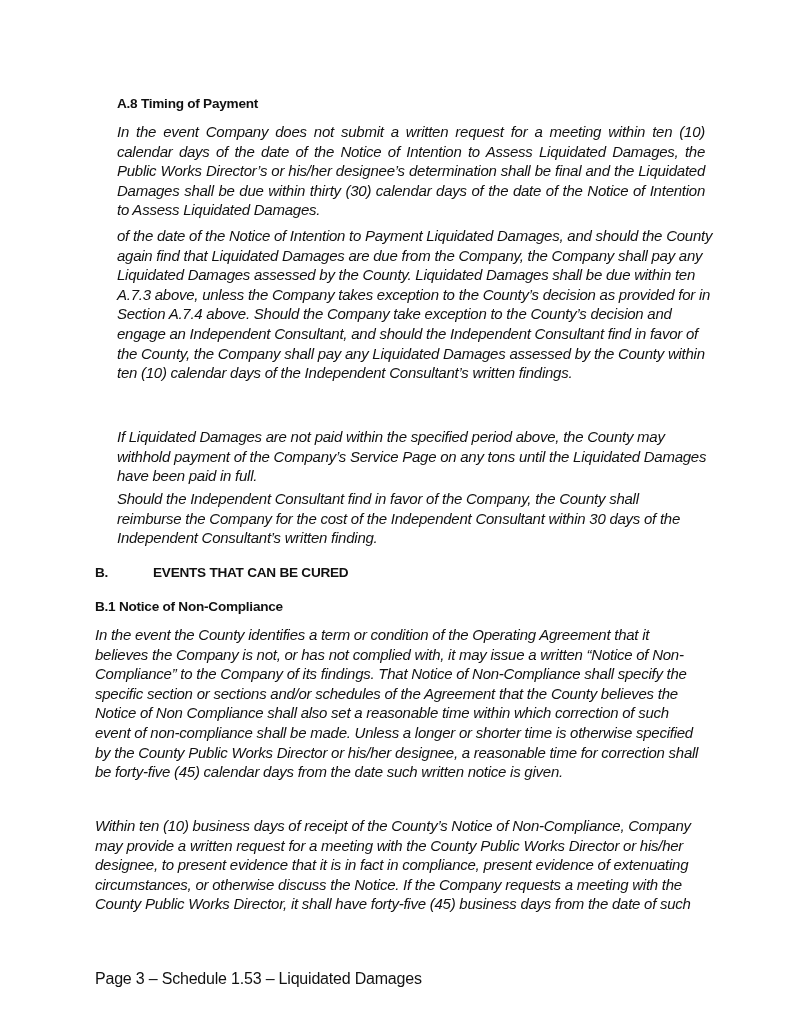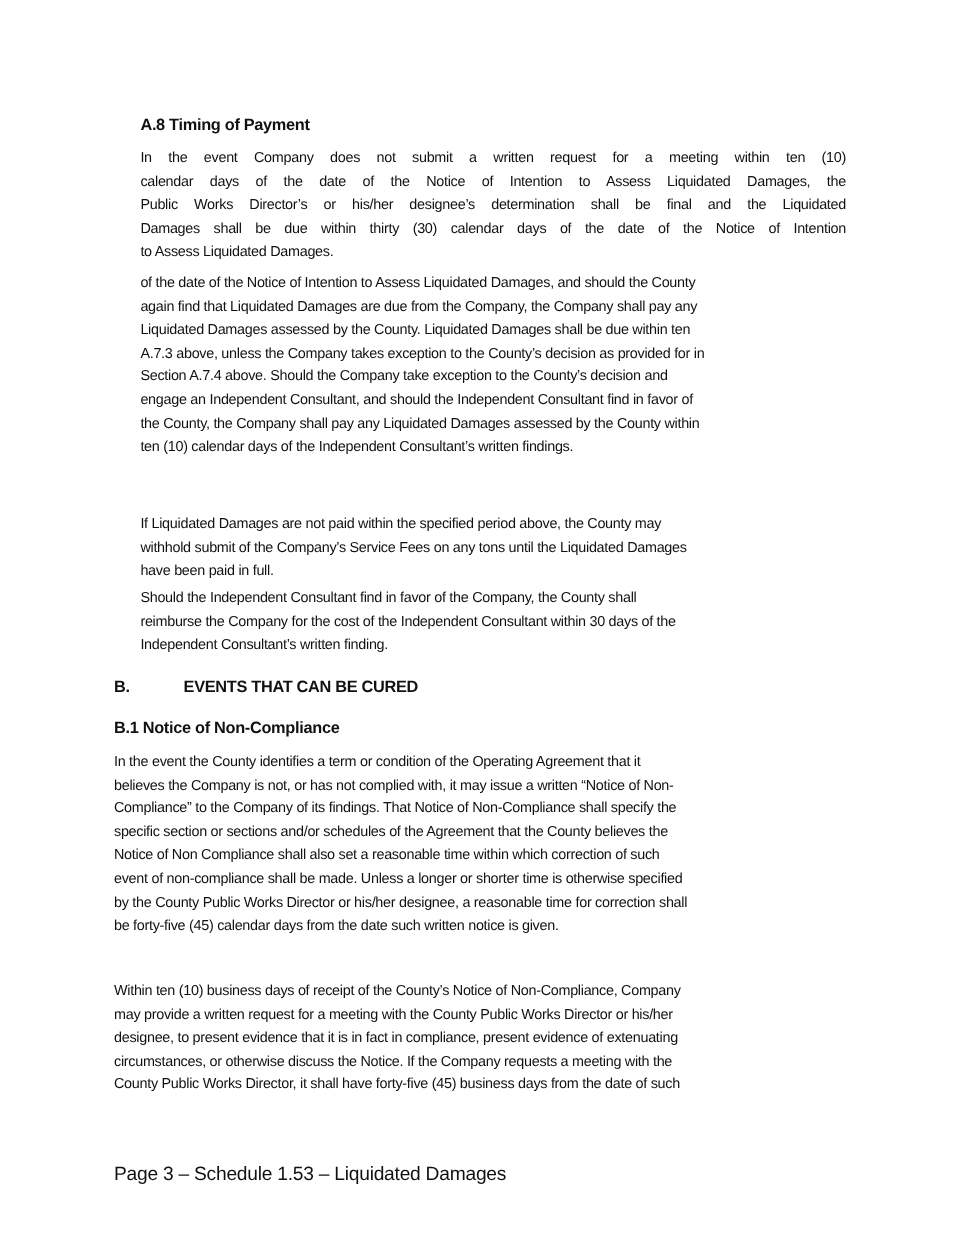--- a/index.html
+++ b/index.html
@@ -3,22 +3,23 @@
   <meta charset="utf-8">
   <style>
     html, body { margin: 0; padding: 0; background: #ffffff; }
     body {
       width: 800px; height: 1035px; position: relative; overflow: hidden;
       font-family: "Liberation Sans", sans-serif; color: #111111;
     }
     .page { position: absolute; left: 0; top: 0; width: 800px; height: 1013px; background: #fff; }
     .block { position: absolute; }
     .line {
-      display: block; white-space: nowrap; font-size: 12px; line-height: 19.6px;
+      display: block; white-space: nowrap; font-size: 15px; line-height: 19.6px;
       letter-spacing: -0.25px;
+      font-style: italic;
     }
     .just .line { text-align: justify; text-align-last: justify; white-space: normal; }
     .just .line.last { text-align-last: left; }
     .heading { font-weight: bold; font-size: 13.6px; line-height: 19.6px; letter-spacing: -0.25px; }
     .sec-label { display: inline-block; width: 58px; }
     .footer { font-size: 16px; line-height: 19.6px; letter-spacing: -0.2px; }
   </style>
 </head>
 <body>
 
@@ -28,33 +29,33 @@
 
   <div class="block just" style="left:117px; top:122px; width:588px;">
     <span class="line">In the event Company does not submit a written request for a meeting within ten (10)</span>
     <span class="line">calendar days of the date of the Notice of Intention to Assess Liquidated Damages, the</span>
     <span class="line">Public Works Director’s or his/her designee’s determination shall be final and the Liquidated</span>
     <span class="line">Damages shall be due within thirty (30) calendar days of the date of the Notice of Intention</span>
     <span class="line last">to Assess Liquidated Damages.</span>
   </div>
 
   <div class="block" style="left:117px; top:226px;">
-    <span class="line">of the date of the Notice of Intention to Assess Liquidated Damages, and should the County</span>
+    <span class="line">of the date of the Notice of Intention to Payment Liquidated Damages, and should the County</span>
     <span class="line">again find that Liquidated Damages are due from the Company, the Company shall pay any</span>
     <span class="line">Liquidated Damages assessed by the County. Liquidated Damages shall be due within ten</span>
     <span class="line">A.7.3 above, unless the Company takes exception to the County’s decision as provided for in</span>
     <span class="line">Section A.7.4 above. Should the Company take exception to the County’s decision and</span>
     <span class="line">engage an Independent Consultant, and should the Independent Consultant find in favor of</span>
     <span class="line">the County, the Company shall pay any Liquidated Damages assessed by the County within</span>
     <span class="line">ten (10) calendar days of the Independent Consultant’s written findings.</span>
   </div>
 
   <div class="block" style="left:117px; top:427px;">
     <span class="line">If Liquidated Damages are not paid within the specified period above, the County may</span>
-    <span class="line">withhold submit of the Company’s Service Fees on any tons until the Liquidated Damages</span>
+    <span class="line">withhold payment of the Company’s Service Page on any tons until the Liquidated Damages</span>
     <span class="line">have been paid in full.</span>
   </div>
 
   <div class="block" style="left:117px; top:489px;">
     <span class="line">Should the Independent Consultant find in favor of the Company, the County shall</span>
     <span class="line">reimburse the Company for the cost of the Independent Consultant within 30 days of the</span>
     <span class="line">Independent Consultant’s written finding.</span>
   </div>
 
   <div class="block heading" style="left:95px; top:563px;">

